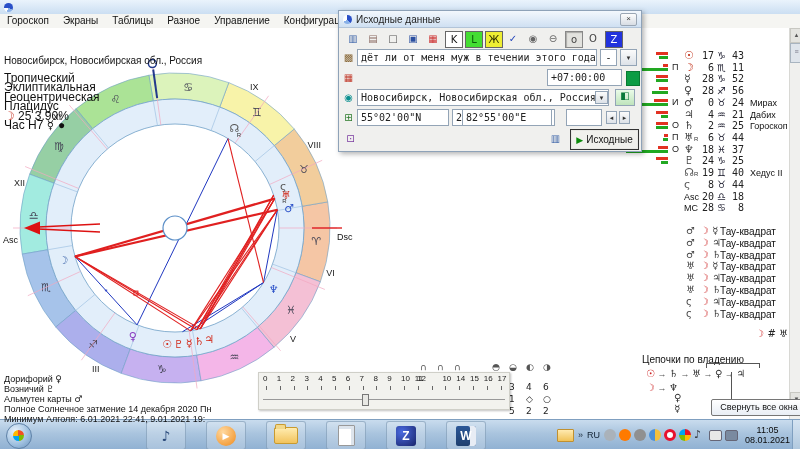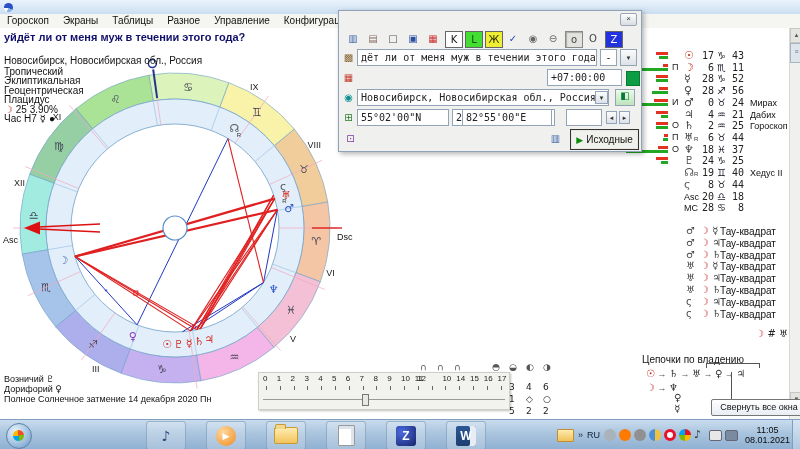--- a/index.html
+++ b/index.html
@@ -19,21 +19,21 @@
     border-bottom:1px solid #dcdcd6;display:flex;align-items:center;font-size:10px;color:#111;}
   .menu-item{padding:0 7px;height:14px;line-height:14px;}
 
   #workspace{position:absolute;left:0;top:28px;width:800px;height:391px;background:#fff;}
 
   .hdr{position:absolute;left:4px;color:#111;white-space:nowrap;z-index:3;}
   #hdr-q{top:3px;font-size:11px;font-weight:bold;color:#10106a;}
   #hdr-dt{top:16px;font-size:10px;}
   #hdr-place{top:27px;font-size:10px;}
 
-  #chartinfo{position:absolute;left:4px;top:39px;font-size:10px;color:#111;z-index:3;line-height:9.4px;}
+  #chartinfo{position:absolute;left:4px;top:46px;font-size:12px;color:#111;z-index:3;line-height:9.4px;}
   #chartinfo .red{color:#c22a1a;}
 
   #wheelsvg{position:absolute;left:0;top:0;z-index:1;}
 
   
   #planetpanel{position:absolute;left:622px;top:22px;width:172px;height:166px;z-index:3;}
   .planet-row{position:absolute;left:0;width:172px;height:12px;font-size:10px;color:#222;}
   .pr-bar{position:absolute;height:3px;}
   .pr-red{background:#e23222;top:2px;}
   .pr-green{background:#22a822;top:6px;}
@@ -263,21 +263,20 @@
         <line x1="100" y1="196" x2="38" y2="199" stroke="#dd1111" stroke-width="1.3"></line>
         <line x1="100" y1="204" x2="38" y2="201" stroke="#dd1111" stroke-width="1.3"></line>
         <polygon points="24,200 40,193.5 40,206.5" fill="#dd1111"></polygon>
         <text x="3" y="215" font-size="9" fill="#111">Asc</text>
         <line x1="312" y1="200" x2="342" y2="200" stroke="#dd1111" stroke-width="1.3"></line>
         <text x="337" y="212" font-size="9" fill="#111">Dsc</text>
         <line x1="153.20251069388777" y1="41.49173693478966" x2="157.15330563062062" y2="70.22135961535903" stroke="#223a8c" stroke-width="2"></line>
         <circle cx="152.38510484490857" cy="35.54767706984427" r="4" fill="#fff" stroke="#223a8c" stroke-width="1.5"></circle>
       </svg>
 
-    <div class="hdr" id="hdr-q">уйдёт ли от меня муж в течении этого года?</div>
     <div class="hdr" id="hdr-place">Новосибирск, Новосибирская обл., Россия</div>
 
     <div id="chartinfo">
         <div>Тропический</div>
         <div>Эклиптикальная</div>
         <div>Геоцентрическая</div>
         <div>Плацидус</div>
         <div><span class="glyph red">☽</span><span> 25 3.90%</span></div>
         <div><span>Час H7 </span><span class="glyph">☿ </span><span>●</span></div>
       </div>
@@ -457,23 +456,25 @@
       <div id="chains-title">Цепочки по владению</div>
     <div class="chain-row" style="left: 24px; top: 14px;"><span class="glyph red">☉</span><span class="chain-arrow"> → </span><span class="glyph">♄</span><span class="chain-arrow"> → </span><span class="glyph">♅</span><span class="chain-arrow"> → </span><span class="glyph">♀</span><span class="chain-arrow"> → </span><span class="glyph">♃</span></div>
         <div class="chain-bracket" style="left: 84px; top: 9px; width: 52px;"></div>
         <div class="chain-row" style="left: 24px; top: 28px;"><span class="glyph red">☽</span><span class="chain-arrow"> → </span><span class="glyph">♆</span></div>
         <div class="chain-row glyph" style="left: 52px; top: 38px;">♀</div>
         <div class="chain-row glyph" style="left: 52px; top: 49px;">☿</div>
         <div class="chain-vline" style="left: 109px; top: 18px; height: 32px;"></div>
       </div>
 
     <div id="bottominfo">
+        <div><span>Дорифорий </span><span class="glyph">♀</span></div>
         <div><span>Возничий </span><span class="glyph">♇</span></div>
-        <div><span>Дорифорий </span><span class="glyph">♀</span></div>
+        <div><span>Альмутен карты </span><span class="glyph">♂</span></div>
         <div><span>Полное Солнечное затмение 14 декабря 2020 Пн</span></div>
+        <div><span>Минимум Алголя: 6.01.2021 22:41,  9.01.2021 19:</span></div>
       </div>
 
     <div id="statspanel">
         <div class="st-g glyph" style="left: 16px;">∩</div>
         <div class="st-g glyph" style="left: 33px;">∩</div>
         <div class="st-g glyph" style="left: 50px;">∩</div>
         <div class="st-g glyph" style="left: 88px;">◓</div>
         <div class="st-g glyph" style="left: 105px;">◒</div>
         <div class="st-g glyph" style="left: 122px;">◐</div>
         <div class="st-g glyph" style="left: 139px;">◑</div>
@@ -532,20 +533,24 @@
     <div id="vscroll">
       <div class="vs-arrow" style="top:0;">▲</div>
       <div id="vs-thumb">≡</div>
       <div class="vs-arrow" style="top:364px;">▼</div>
     </div>
 
     <div id="tooltip">Свернуть все окна</div>
   </div>
 
   <div id="dialog">
+    <div id="dlg-title">
+      <span id="dlg-appicon"></span>
+      <span>Исходные данные</span>
+    </div>
     <div id="dlg-close">×</div>
     <div id="dlg-toolbar">
         <div class="tb-icon" style="left: 4px; color: rgb(58, 98, 168);">▥</div>
         <div class="tb-icon" style="left: 24px; color: rgb(138, 106, 98);">▤</div>
         <div class="tb-icon" style="left: 44px; color: rgb(85, 85, 85);">□</div>
         <div class="tb-icon" style="left: 64px; color: rgb(43, 79, 160);">▣</div>
         <div class="tb-icon" style="left: 84px; color: rgb(204, 42, 42);">▦</div>
         <div class="tb-icon tb-box" style="left: 104px; color: rgb(17, 17, 17);">K</div>
         <div class="tb-icon tb-box" style="left: 124px; color: rgb(10, 90, 10); background: rgb(68, 221, 51);">L</div>
         <div class="tb-icon tb-box" style="left: 144px; color: rgb(51, 51, 0); background: rgb(238, 238, 51);">Ж</div>

